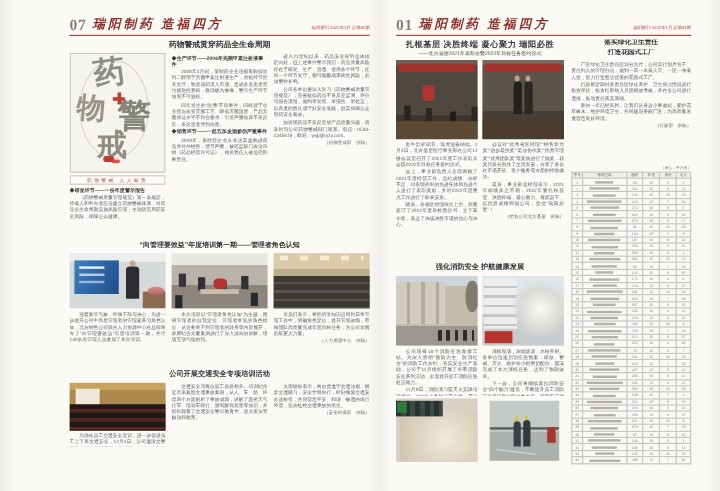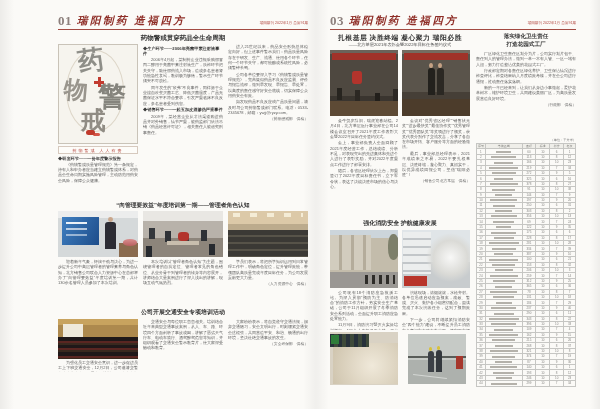--- a/index.html
+++ b/index.html
@@ -142,21 +142,21 @@
 </head>
 <body>
 
 <div class="edge-l"></div>
 <div class="edge-r"></div>
 <div class="fold"></div>
 
 <div class="page pageL">
   <div class="phead">
     <div class="lft">
-      <span class="pno">01</span>
+      <span class="pno">07</span>
       <span class="slog">瑞阳制药  造福四方</span>
     </div>
     <span class="issue">瑞阳期刊 2022年1月 总第91期</span>
   </div>
 
   <div class="art1">
     <div class="hl">药物警戒贯穿药品全生命周期</div>
     <div class="cols">
       <div class="tcol">
         <div class="gbox">
@@ -244,21 +244,21 @@
           <p class="g-p">大家纷纷表示，将自觉遵守交通法规，摒弃交通陋习，安全文明出行，时刻绷紧交通安全这根弦，共同营造平安、和谐、畅通的出行环境，坚决杜绝交通事故的发生。</p>
           <div class="g-by">（安全环保部　供稿）</div>
         </div>
     </div>
   </div>
 </div>
 
 <div class="page pageR">
   <div class="phead">
     <div class="lft">
-      <span class="pno">03</span>
+      <span class="pno">01</span>
       <span class="slog">瑞阳制药  造福四方</span>
     </div>
     <span class="issue">瑞阳期刊 2022年1月 总第91期</span>
   </div>
 
   <div class="prow">
     <div class="colMain">
       <div class="artG">
         <div class="hl">扎根基层  决胜终端  凝心聚力  瑞阳必胜</div>
         <div class="sub">——北方基层2021年表彰会暨2022年目标任务签约仪式</div>

